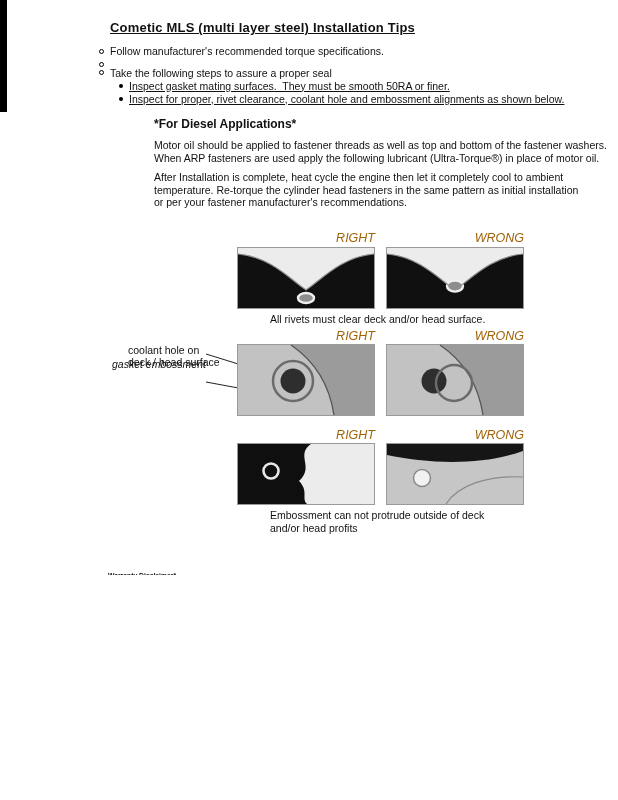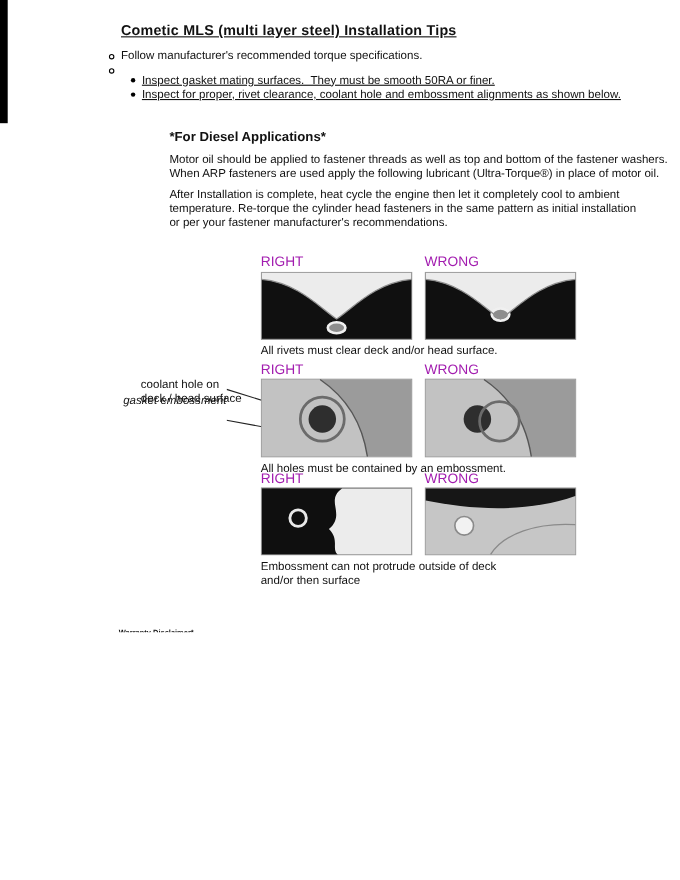--- a/index.html
+++ b/index.html
@@ -22,24 +22,24 @@
   }
   .sub-row { margin-left:20px;text-decoration:underline; }
   .sub-row .marker { background:#000; border:none; width:4px; height:4px; margin-top:4.5px; }
   .tip-text { white-space:pre-wrap; }
 
   .diesel { position:absolute; left:110px; top:117px; width:485px;margin-left:44px; }
   .diesel h2 { font-size:12px; font-weight:bold; margin:0 0 8px 0; }
   .diesel p { font-size:10.5px; line-height:12.5px; margin:0 0 7px 0; white-space:pre-line; }
   .diesel .note { margin-top:6px; }
 
-  .col-label { position:absolute; width:138px; text-align:left; font-size:12.5px; color:#a21caf; }
+  .col-label { position:absolute; width:138px; text-align:right; font-size:12.5px; color:#a16207;font-style:italic; }
   .panel { position:absolute; width:138px; }
   .panel svg { display:block; }
-  .caption { position:absolute; font-size:10.5px; line-height:12.5px; white-space:pre-line; }
+  .caption { position:absolute; font-size:10.5px; line-height:12.5px; white-space:pre-line;margin-left:33px; }
   .annot { position:absolute; font-size:10.5px; line-height:12px; white-space:pre-line; }
   .connector { position:absolute; left:206px; top:348px; }
 
   .legal { position:absolute; left:108px; top:572px; width:404px; }
   .legal h3 { font-size:6.8px; font-weight:bold; margin:0 0 5px 0; }
   .legal p { font-size:6.3px; line-height:7.2px; margin:0 0 4.5px 0; text-align:justify; white-space:pre-line; color:#222; }
   .legal p.tight { margin-bottom:0; }
 
   .footer-code { position:absolute; left:389px; top:756px; font-size:13.5px; color:#4c1d95; letter-spacing:0.3px; }
 </style>
@@ -52,20 +52,24 @@
 
   <div class="title">Cometic MLS (multi layer steel) Installation Tips</div>
 
   <div class="tips">
     <div class="tip-row">
       <span class="marker"></span>
       <span class="tip-text">Follow manufacturer's recommended torque specifications.</span>
     </div>
     <div class="tip-row">
       <span class="marker"></span>
+    </div>
+    <div class="tip-row">
+      <span class="marker"></span>
+      <span class="tip-text">Take the following steps to assure a proper seal</span>
     </div>
     <div class="tip-row sub-row">
       <span class="marker"></span>
       <span class="tip-text">Inspect gasket mating surfaces.  They must be smooth 50RA or finer.</span>
     </div>
     <div class="tip-row sub-row">
       <span class="marker"></span>
       <span class="tip-text">Inspect for proper, rivet clearance, coolant hole and embossment alignments as shown below.</span>
     </div>
   </div>
@@ -122,42 +126,41 @@
   </div>
   <div class="panel" style="left:386px; top:344px;">
     <svg width="138" height="72" viewBox="0 0 138 72">
       <rect x="0.5" y="0.5" width="137" height="71" fill="#c2c2c2" stroke="#9a9a9a"></rect>
       <path d="M54,1 C76,16 92,38 97,71 H137 V1 Z" fill="#9b9b9b"></path>
       <path d="M54,1 C76,16 92,38 97,71" stroke="#555" fill="none" stroke-width="1.3"></path>
       <circle cx="48" cy="37" r="12.5" fill="#2e2e2e"></circle>
       <circle cx="68" cy="39" r="18" fill="none" stroke="#6b6b6b" stroke-width="2.5"></circle>
     </svg>
   </div>
-  <div class="caption" style="left:237px; top:420px;">All holes must be contained by an embossment.</div>
 
   <div class="col-label" style="left:237px; top:428px;">RIGHT</div>
   <div class="col-label" style="left:386px; top:428px;">WRONG</div>
 
   <div class="panel" style="left:237px; top:443px;">
     <svg width="138" height="62" viewBox="0 0 138 62">
       <rect x="0.5" y="0.5" width="137" height="61" fill="#0f0f0f" stroke="#9a9a9a"></rect>
       <path d="M74,1 C58,12 78,24 62,38 C72,48 64,56 70,61 H137 V1 Z" fill="#ececec"></path>
       <circle cx="34" cy="28" r="7.5" fill="#0f0f0f" stroke="#e8e8e8" stroke-width="2.6"></circle>
     </svg>
   </div>
   <div class="panel" style="left:386px; top:443px;">
     <svg width="138" height="62" viewBox="0 0 138 62">
       <rect x="0.5" y="0.5" width="137" height="61" fill="#c6c6c6" stroke="#9a9a9a"></rect>
       <path d="M1,1 H137 V8 C92,24 40,20 1,12 Z" fill="#161616"></path>
       <circle cx="36" cy="35" r="8.5" fill="#f2f2f2" stroke="#8a8a8a" stroke-width="1.5"></circle>
       <path d="M60,61 C72,42 102,32 137,34" stroke="#8a8a8a" fill="none" stroke-width="1.2"></path>
     </svg>
   </div>
   <div class="caption" style="left:237px; top:509px; width:270px;">Embossment can not protrude outside of deck
-and/or then surface</div>
+and/or head profits</div>
 
   <div class="legal">
     <h3>Warranty Disclaimer*</h3>
     <p>Due to the nature of performance applications, the parts in this catalog are sold without any express warranty or any implied warranty of merchantability or fitness for a particular purpose.  Cometic Gasket Inc., shall not, under any circumstances, be liable for any special, incidental or consequential damages, including, person, party or property, but not limited to, damage, or loss of property or equipment, loss of profits or revenue, cost of purchased or replacement goods, or claims of customers of the purchase, which may arise and/or result from sale, installation or use of these parts.  Installation of these parts could adversely affect the motor manufacturers warranty coverage.</p>
     <p>VENUE-The agreed upon venue, in the event of dispute whatsoever between the parties, whether instituted by either party, including, but not limited to, contract terms, payment terms, delivery, type, defects, sufficiency of product, shall be the Court of Common Pleas, Lake County, Ohio or the Painesville Municipal Court, Lake County, Ohio, depending on the amount in controversy.
 This agreement shall be governed by and construed under the laws of the State of Ohio.</p>
     <p>All prices and terms are subject to change without notice.</p>
     <p>Terms COD- Secured with a completed dealer/jobber application on File, COD-Company check with a current credit card number on file.  Open accounts may be established by well rated firms.  A credit application is available upon request.  Open accounts are due payable Net 30 days from date of invoice.  No statement will be sent.  If an account becomes 60 or more days past due, it is subject to being placed on credit hold.  No orders will be shipped or new orders accepted until past due balance is paid.  If an account becomes 90 or more days past due, it is subject to being placed for collections.  All costs of collection are the responsibility of the customer, including attorney fees, court costs, and other expenses of litigation.</p>
     <p>Returns- Authorized (RGA) must be obtained in advance on all returns.  A packing slip or invoice number must accompany the merchandise.  No returns after 30 days from invoice date.  All returns are subject to a 25% restocking charge.  All custom designed and custom manufactured gaskets are non-returnable.</p>
     <p class="tight">Only catalog parts are returnable.</p>

